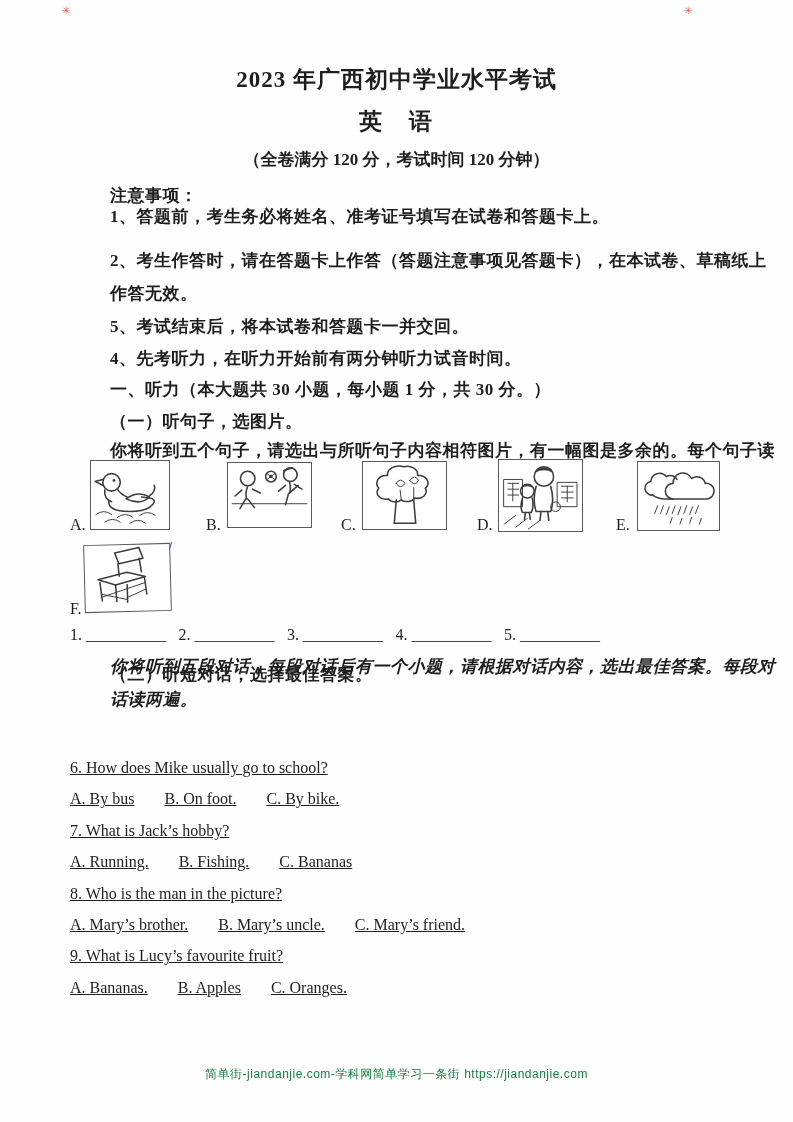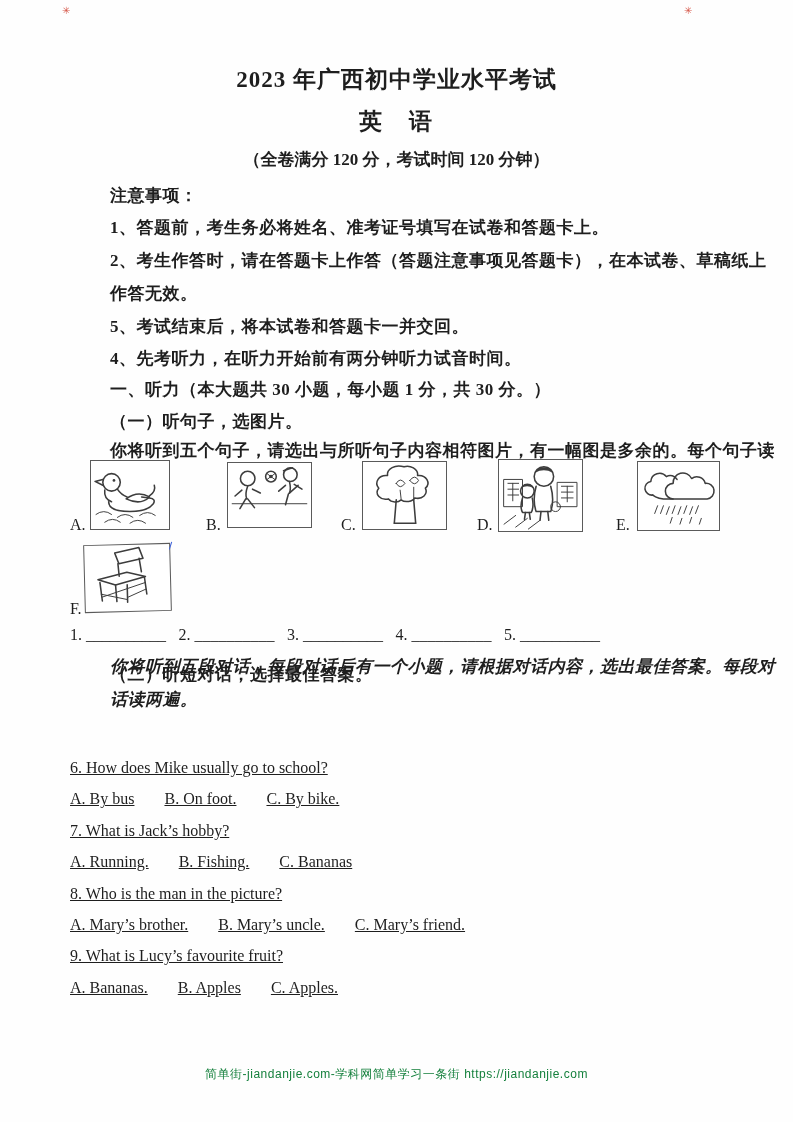--- a/index.html
+++ b/index.html
@@ -51,21 +51,21 @@
 <div class="page">
 
   <div class="abs corner-mark" style="top:6px; left:62px;">✳</div>
   <div class="abs corner-mark" style="top:6px; left:684px;">✳</div>
 
   <div class="abs title1">2023 年广西初中学业水平考试</div>
   <div class="abs title2">英　语</div>
   <div class="abs title3">（全卷满分 120 分，考试时间 120 分钟）</div>
 
   <div class="abs cn left-col" style="top:179px;">注意事项：</div>
-  <div class="abs cn left-col" style="top:211px;">1、答题前，考生务必将姓名、准考证号填写在试卷和答题卡上。</div>
+  <div class="abs cn left-col" style="top:200px;">1、答题前，考生务必将姓名、准考证号填写在试卷和答题卡上。</div>
   <div class="abs cn left-col" style="top:244px;">2、考生作答时，请在答题卡上作答（答题注意事项见答题卡），在本试卷、草稿纸上作答无效。</div>
   <div class="abs cn left-col" style="top:310px;">5、考试结束后，将本试卷和答题卡一并交回。</div>
   <div class="abs cn left-col" style="top:342px;">4、先考听力，在听力开始前有两分钟听力试音时间。</div>
 
   <div class="abs cn left-col" style="top:373px;">一、听力（本大题共 30 小题，每小题 1 分，共 30 分。）</div>
   <div class="abs cn left-col" style="top:405px;">（一）听句子，选图片。</div>
   <div class="abs cn left-col" style="top:434px;">你将听到五个句子，请选出与所听句子内容相符图片，有一幅图是多余的。每个句子读两遍。</div>
 
   <div class="abs pic-row">
 
@@ -174,19 +174,19 @@
     <p>7. What is Jack’s hobby?</p>
     <p>
       <span class="opt">A. Running.</span><span class="opt">B. Fishing.</span><span class="opt">C. Bananas</span>
     </p>
     <p>8. Who is the man in the picture?</p>
     <p>
       <span class="opt">A. Mary’s brother.</span><span class="opt">B. Mary’s uncle.</span><span class="opt">C. Mary’s friend.</span>
     </p>
     <p>9. What is Lucy’s favourite fruit?</p>
     <p>
-      <span class="opt">A. Bananas.</span><span class="opt">B. Apples</span><span class="opt">C. Apples.</span>
+      <span class="opt">A. Bananas.</span><span class="opt">B. Apples</span><span class="opt">C. Oranges.</span>
     </p>
   </div>
 
   <div class="abs footer">简单街-jiandanjie.com-学科网简单学习一条街 https://jiandanjie.com</div>
 
 </div>
 
 </body></html>

